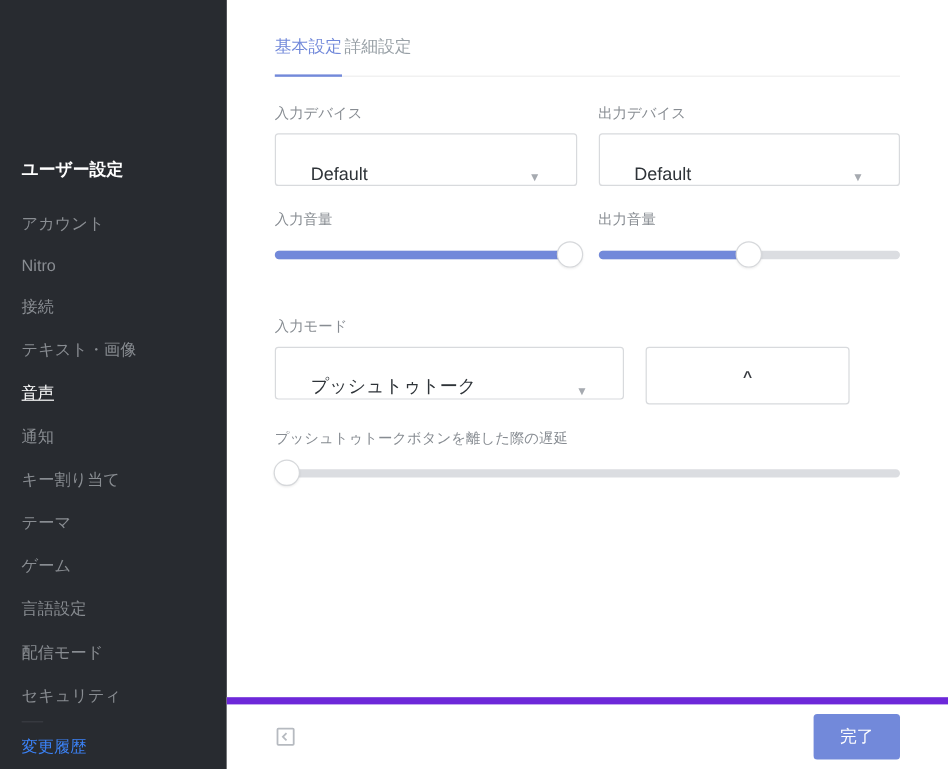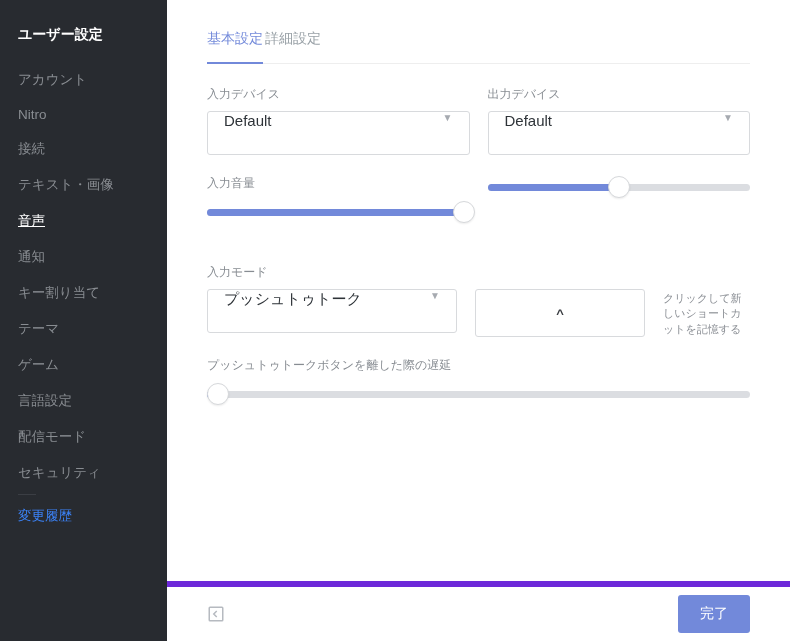--- a/index.html
+++ b/index.html
@@ -4,27 +4,28 @@
 <style>
   * { box-sizing: border-box; margin: 0; padding: 0; }
   body {
     font-family: -apple-system, BlinkMacSystemFont, "Segoe UI", "Hiragino Sans", "Yu Gothic", sans-serif;
     width: 790px; height: 641px; overflow: hidden;
     display: flex;
     background: #fff;
   }
   
   .sidebar {
-    width: 167px;
+    width: 189px;
     background: #282b30;
     color: #7c8187;
     display: flex;
     flex-direction: column;
     padding-top: 18px;
     flex-shrink: 0;
+    justify-content: flex-end;
   }
   .sidebar-title {
     color: #fff;
     font-size: 14px;
     font-weight: 700;
     padding: 8px 18px 18px 18px;
   }
   .sidebar-item {
     padding: 9px 18px;
     font-size: 13.5px;
@@ -76,23 +77,23 @@
     font-size: 12px;
     color: #878c92;
     margin-bottom: 8px;
     font-weight: 500;
   }
   .select {
     border: 1px solid #d8dadd;
     border-radius: 3px;
     height: 44px;
     display: flex;
-    align-items: flex-start;
+    align-items: flex-end;
     justify-content: space-between;
-    padding: 0 16px;
+    padding: 0 29px;
     font-size: 15px;
     color: #2e3338;
     cursor: pointer;
   }
   .select .arrow {
     color: #a6aab0;
     font-size: 10px;
   }
   .slider {
     position: relative;
@@ -122,21 +123,21 @@
     top: 50%;
     transform: translate(-50%, -50%);
     box-shadow: 0 1px 2px rgba(0,0,0,0.08);
   }
   .mode-row {
     display: flex;
     gap: 18px;
     margin-bottom: 20px;
     align-items: flex-start;
   }
-  .mode-select { width: 250px; }
+  .mode-select { width: 291px; }
   .shortcut-box {
     width: 170px;
     height: 48px;
     border: 1px solid #d8dadd;
     border-radius: 3px;
     display: flex;
     align-items: center;
     justify-content: center;
     color: #3a3d42;
     font-size: 13px;
@@ -225,39 +226,39 @@
     <div class="col">
       <div class="field-label">入力音量</div>
       <div class="slider">
         <div class="slider-track">
           <div class="slider-fill" style="width:98%"></div>
         </div>
         <div class="slider-thumb" style="left:98%"></div>
       </div>
     </div>
     <div class="col">
+      <div class="field-label">出力音量</div>
       <div class="slider">
         <div class="slider-track">
           <div class="slider-fill" style="width:50%"></div>
         </div>
         <div class="slider-thumb" style="left:50%"></div>
       </div>
     </div>
   </div>
 
   <div class="field-label">入力モード</div>
   <div class="mode-row">
     <div class="select mode-select">
       <span>プッシュトゥトーク</span>
       <span class="arrow">▼</span>
     </div>
     <div class="shortcut-box">
       <span style="font-weight:700;">^</span>
     </div>
-    <div class="shortcut-hint">クリックして新しいショートカットを記憶する</div>
   </div>
 
   <div class="field-label">プッシュトゥトークボタンを離した際の遅延</div>
   <div class="slider" style="margin-bottom:40px;">
     <div class="slider-track">
       <div class="slider-fill" style="width:2%"></div>
     </div>
     <div class="slider-thumb" style="left:2%"></div>
   </div>
 

